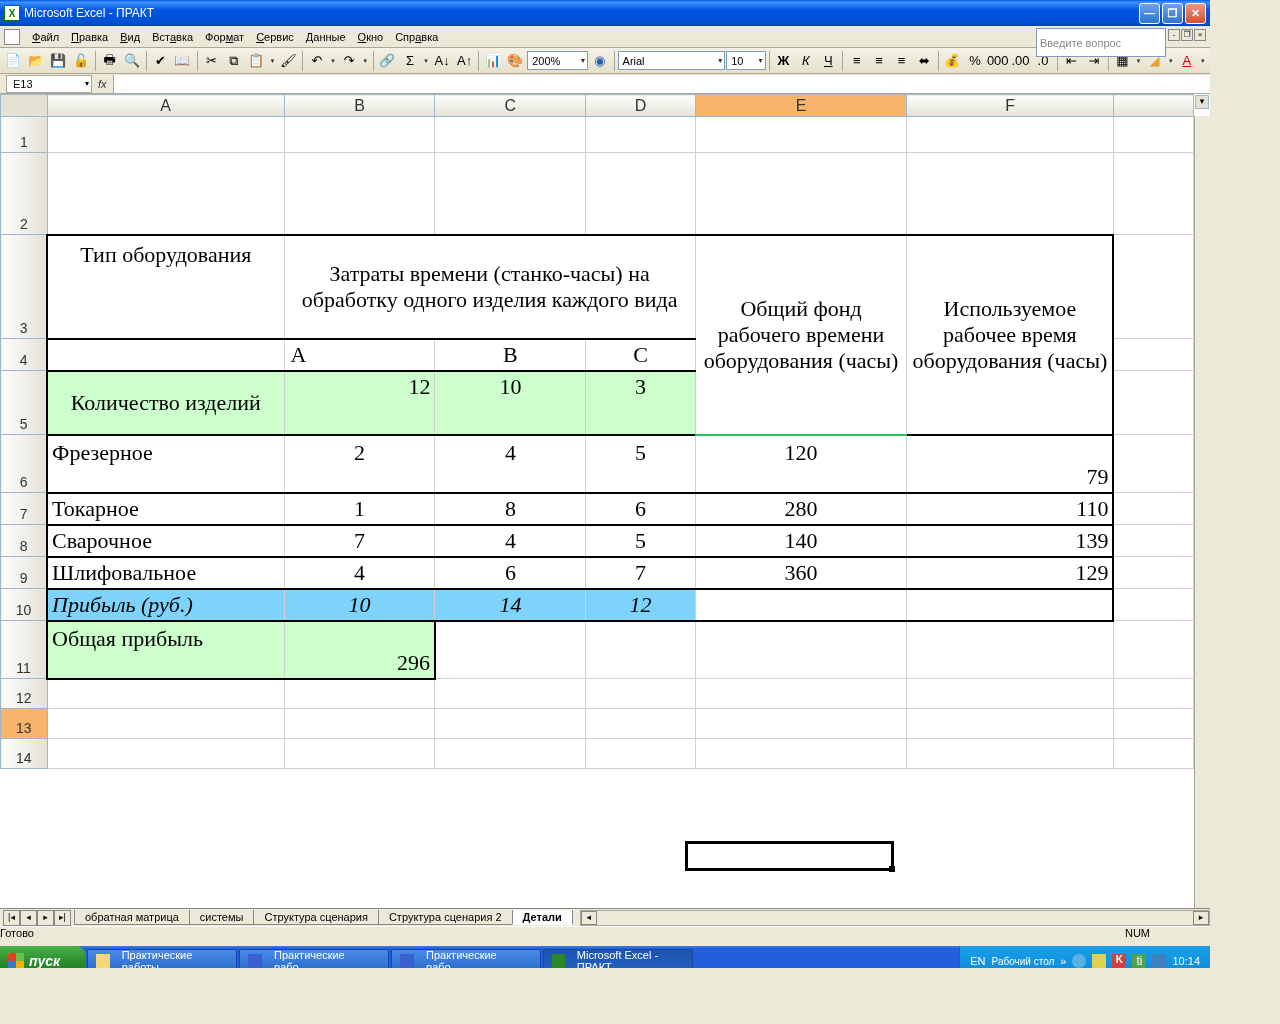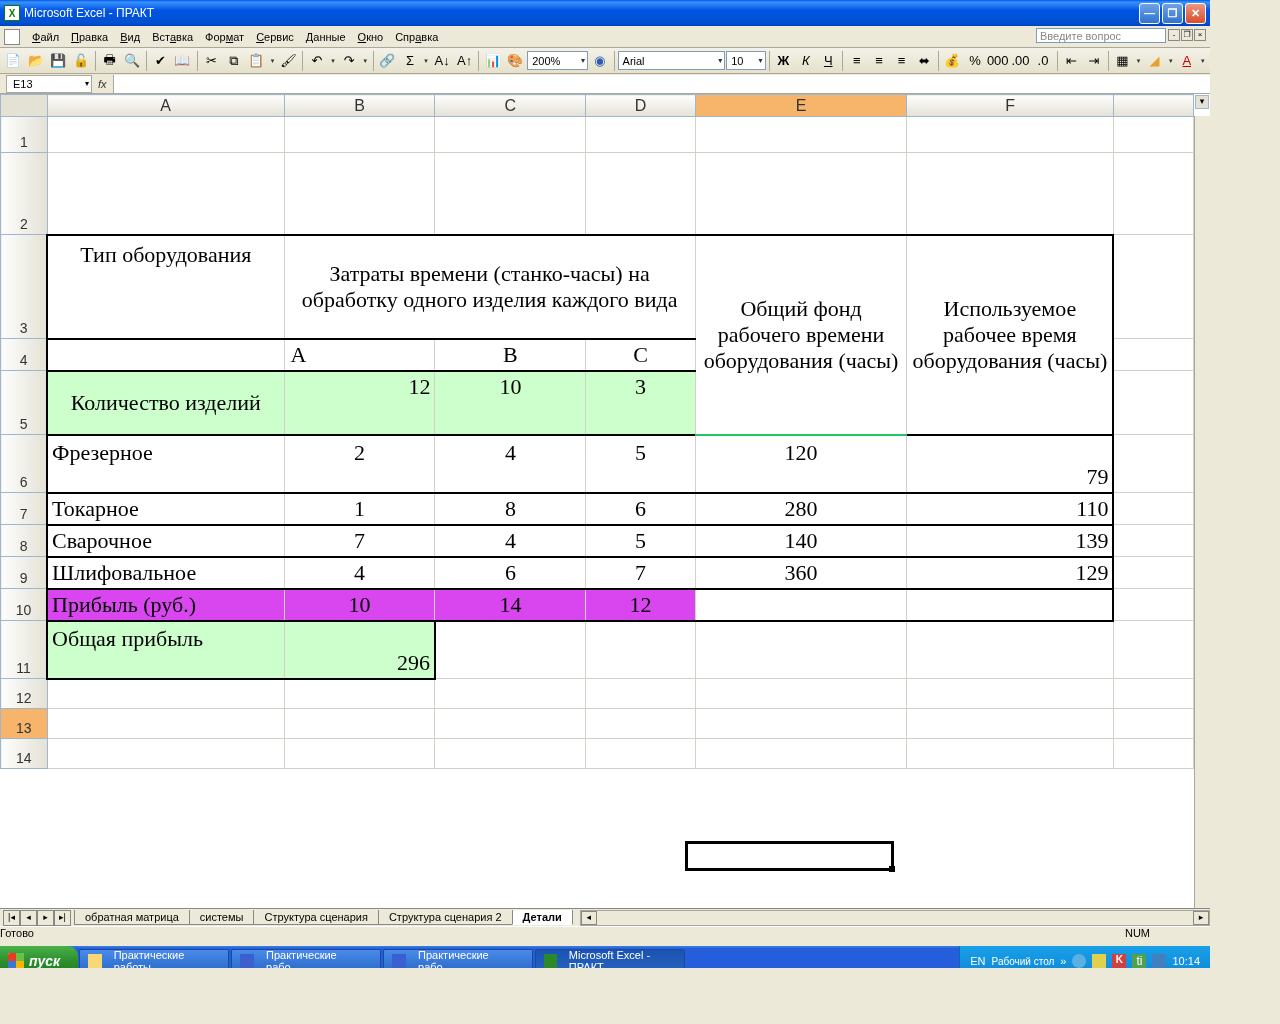--- a/index.html
+++ b/index.html
@@ -12,21 +12,21 @@
 .win-btns { display: flex; gap: 2px; }
 .win-btn { width: 21px; height: 21px; border-radius: 3px; border: 1px solid #fff; display: flex; align-items: center; justify-content: center; color: #fff; font-weight: bold; font-size: 11px; }
 .win-btn.min, .win-btn.max { background: linear-gradient(#6fa2e8,#2f74d0); }
 .win-btn.close { background: linear-gradient(#f09582,#d4502a); }
 
 
 .menubar { height: 22px; background: #ece9d8; display: flex; align-items: center; padding-left: 4px; border-bottom: 1px solid #aca899; position: relative; }
 .doc-icon { width: 16px; height: 16px; background: #fff; border: 1px solid #888; margin-right: 6px; }
 .menu-item { padding: 2px 6px; font-size: 11px; cursor: default; }
 .menu-item u { text-decoration: underline; }
-.q-input { position: absolute; right: 44px; top: 2px; width: 130px; height: 15px; border: 1px solid #7f9db9; background: #fff; font-size: 11px; padding: 0 3px; color: #888; }
+.q-input { position: absolute; right: 44px; top: 2px; width: 130px; height: 29px; border: 1px solid #7f9db9; background: #fff; font-size: 11px; padding: 0 3px; color: #888; }
 .menubar .wctrl { position: absolute; right: 4px; top: 3px; display: flex; gap: 1px; }
 .menubar .wctrl div { width: 12px; height: 12px; border: 1px solid #888; background: #ece9d8; font-size: 8px; text-align: center; line-height: 10px; }
 
 
 .toolbar { height: 26px; background: linear-gradient(#f4f2e8,#e5e1cb); border-bottom: 1px solid #aca899; display: flex; align-items: center; padding: 0 3px; gap: 1px; }
 .tbtn { width: 22px; height: 22px; display: flex; align-items: center; justify-content: center; font-size: 13px; border: 1px solid transparent; cursor: default; }
 .tsep { width: 1px; height: 20px; background: #aca899; margin: 0 2px; }
 .tdrop { width: 9px; font-size: 7px; color: #333; display: flex; align-items: center; justify-content: center; }
 .tbox { height: 19px; border: 1px solid #7f9db9; background: #fff; font-size: 11px; padding: 1px 14px 1px 4px; position: relative; display: flex; align-items: center; }
 .tbox::after { content: "▾"; position: absolute; right: 2px; font-size: 8px; color: #333; }
@@ -48,42 +48,42 @@
 .rowhead.sel { background: #f7b56b; }
 .corner { background: #e4e2d5; border: 1px solid #9eb6ce; width: 46px; }
 td.cell { border: 1px solid #d4d0c8; font-family: "Times New Roman", serif; font-size: 22px; padding: 2px 4px; vertical-align: bottom; background: #fff; }
 td.cell.ctr { text-align: center; vertical-align: middle; }
 td.cell.rgt { text-align: right; }
 td.cell.btop { border-top: 2px solid #000; }
 td.cell.bbot { border-bottom: 2px solid #000; }
 td.cell.blft { border-left: 2px solid #000; }
 td.cell.brgt { border-right: 2px solid #000; }
 td.cell.green { background: #ccffcc; }
-td.cell.orange { background: #d946ef; }
+td.cell.orange { background: #7dd3fc; font-style: italic; }
 .active-cell { position: absolute; border: 3px solid #000; pointer-events: none; }
 .active-cell::after { content: ""; position: absolute; right: -4px; bottom: -4px; width: 6px; height: 6px; background: #000; }
 
 .vscrollbar-fake { position: absolute; right: 0; top: 22px; width: 16px; bottom: 0; background: #ece9d8; border-left: 1px solid #aca899; }
 .cfg-icon { position: absolute; right: 1px; top: 1px; width: 14px; height: 14px; background: #e4e2d5; border: 1px solid #9eb6ce; font-size: 9px; text-align: center; }
 
 
 .tabbar { height: 18px; background: #ece9d8; display: flex; align-items: center; border-top: 1px solid #888; font-size: 11px; }
 .tabnav { display: flex; margin: 0 3px; }
 .tabnav div { width: 17px; height: 16px; border: 1px solid #888; background: #ece9d8; text-align: center; font-size: 9px; line-height: 13px; }
 .sheet-tab { padding: 1px 10px; background: #ece9d8; border: 1px solid #888; border-top: none; margin-right: -1px; position: relative; }
 .sheet-tab.active { background: #fff; font-weight: bold; border-bottom: 1px solid #fff; z-index: 1; }
 .hscroll { flex: 1; height: 16px; background: #ece9d8; margin-left: 8px; border: 1px solid #aca899; display: flex; justify-content: space-between; }
 .hscroll div { width: 16px; height: 14px; background: #ece9d8; border: 1px solid #888; text-align: center; font-size: 9px; }
 
 
 .statusbar { height: 20px; background: #ece9d8; border-top: 1px solid #fff; display: flex; align-items: flex-start; font-size: 11px; padding: 0 0; }
 
 
 .taskbar { height: 30px; background: linear-gradient(to bottom,#3a81e0 0%,#245edb 9%,#245edb 90%,#1941a5 100%); display: flex; align-items: center; }
-.start-btn { height: 30px; padding: 0 18px 0 8px; background: linear-gradient(to bottom,#49b149 0%, #2d8e2d 50%, #1a7a1a 100%); color: #fff; font-weight: bold; font-style: italic; display: flex; align-items: center; border-radius: 0 10px 10px 0; font-size: 14px; gap: 5px; }
+.start-btn { height: 30px; padding: 0 26px 0 8px; background: linear-gradient(to bottom,#49b149 0%, #2d8e2d 50%, #1a7a1a 100%); color: #fff; font-weight: bold; font-style: italic; display: flex; align-items: center; border-radius: 0 10px 10px 0; font-size: 14px; gap: 5px; }
 .start-btn .flag { width: 16px; height: 16px; background: #fff; border-radius: 2px; display: grid; grid-template: 1fr 1fr / 1fr 1fr; overflow: hidden; }
 .flag div:nth-child(1){background:#e73c22;} .flag div:nth-child(2){background:#6bbf47;} .flag div:nth-child(3){background:#3a77d4;} .flag div:nth-child(4){background:#f7b500;}
 .task-item { height: 24px; margin: 0 1px; padding: 0 8px; background: linear-gradient(#4a8ae8,#286ac8); border: 1px solid #1a4aa0; border-radius: 2px; color: #fff; font-size: 11px; display: flex; align-items: center; gap: 12px; max-width: 150px; }
 .task-item.active { background: linear-gradient(#1a54b0,#2862c0); }
 .task-item .ico { width: 14px; height: 14px; background: #fff; }
 .tray { margin-left: auto; height: 30px; background: linear-gradient(#19a0e8,#0d87d8); display: flex; align-items: center; padding: 0 10px; color: #fff; font-size: 11px; gap: 6px; border-left: 1px solid #0a6ab0; }
 .tray .ico { width: 14px; height: 14px; }
 </style>
 </head>
 <body>

